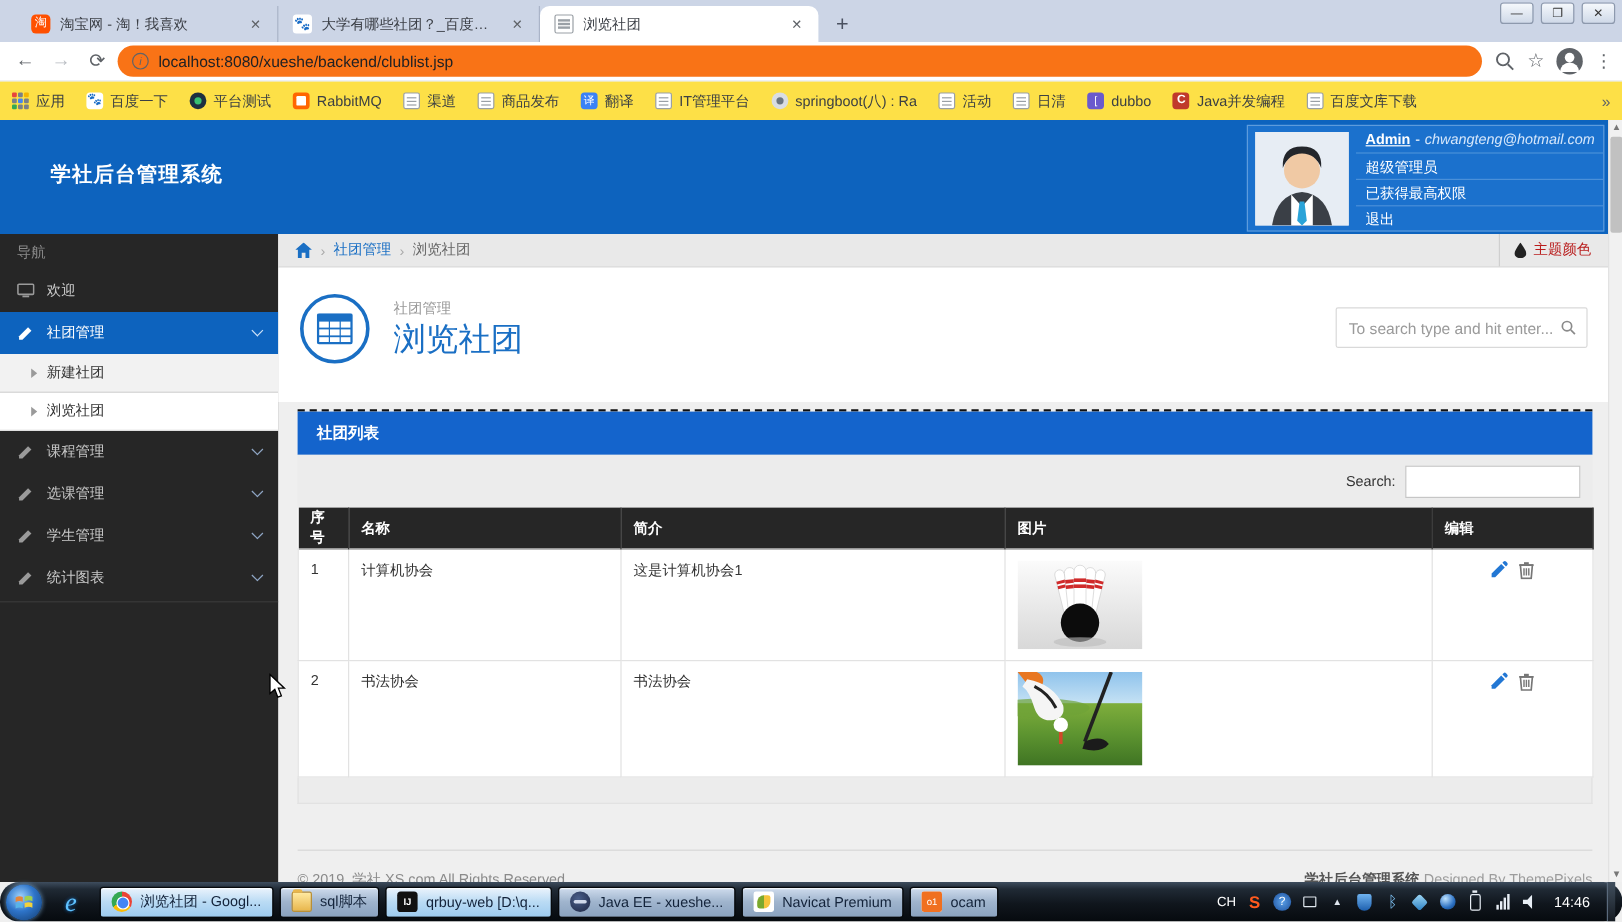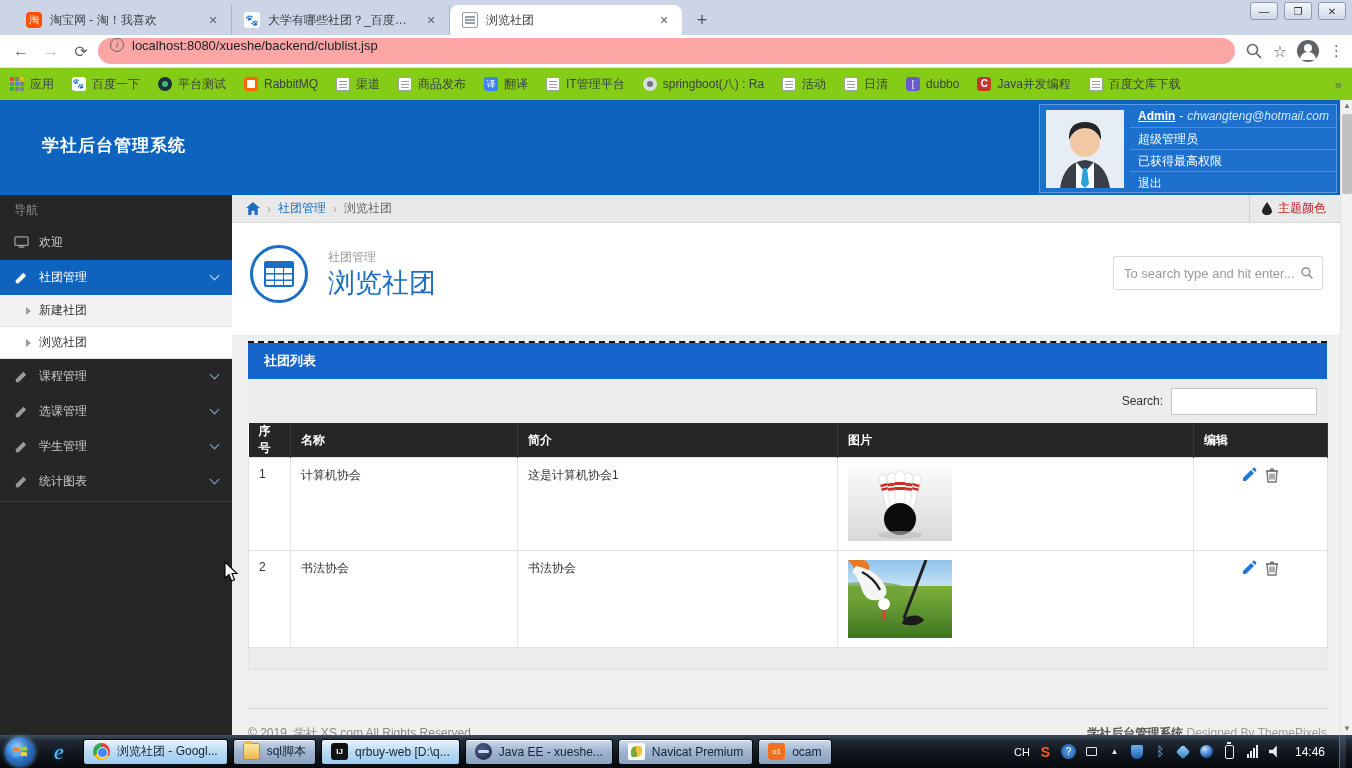--- a/index.html
+++ b/index.html
@@ -22,31 +22,31 @@
   .fav-doc { border:1.5px solid #9aa0a6; border-radius:2px; background:#fff; }
   .fav-doc::before { content:""; position:absolute; left:2px; right:2px; top:3px; height:1.5px; background:#9aa0a6; box-shadow:0 3px 0 #9aa0a6, 0 6px 0 #9aa0a6; }
   .newtab { width:28px; height:28px; margin:0 0 1px 6px; color:#4a5160; font-size:18px; display:flex; align-items:center; justify-content:center; }
   .newtab::before { content:"+"; }
   .wincontrols { position:absolute; right:6px; top:2px; display:flex; gap:6px; }
   .winbtn { width:28px; height:18px; border:1px solid #8d99ad; border-radius:3px; background:linear-gradient(#f5f8fc,#cfd9e8); color:#333; font-size:10px; display:flex; align-items:center; justify-content:center; }
 
   .toolbar { position:absolute; top:35px; left:0; right:0; height:33px; background:#fff; display:flex; align-items:center; padding:0 8px; gap:4px; border-bottom:1px solid #e3e6ea; }
   .navbtn { width:26px; height:26px; display:flex; align-items:center; justify-content:center; color:#5f6368; font-size:16px; }
   .navbtn.disabled { color:#b8bcc2; }
-  .omnibox { flex:1; height:26px; background:#fca5a5; border-radius:13px; display:flex; align-items:flex-start; padding:0 12px; gap:8px; color:#202124; font-size:13px; }
+  .omnibox { flex:1; height:26px; background:#f97316; border-radius:13px; display:flex; align-items:center; padding:0 12px; gap:8px; color:#202124; font-size:13px; }
   .info-ico { width:14px; height:14px; border:1.2px solid #5f6368; border-radius:50%; color:#5f6368; font-size:9px; display:flex; align-items:center; justify-content:center; font-style:italic; }
   .info-ico::before { content:"i"; }
   .tb-right { display:flex; align-items:center; gap:10px; padding-left:6px; }
   .avatar-ico { width:22px; height:22px; border-radius:50%; background:#5f6368; position:relative; }
   .avatar-ico::before { content:""; position:absolute; top:4px; left:7px; width:8px; height:8px; border-radius:50%; background:#fff; }
   .avatar-ico::after { content:""; position:absolute; bottom:2px; left:3px; width:16px; height:8px; border-radius:8px 8px 0 0; background:#fff; }
   .dots-ico { color:#5f6368; font-size:15px; letter-spacing:0; }
   .dots-ico::before { content:"⋮"; }
 
-  .bookmarks { position:absolute; top:68px; left:0; right:0; height:32px; background:#84cc16; display:flex; align-items:center; padding:0 10px; gap:18px; color:#3c4043;text-align:center; }
+  .bookmarks { position:absolute; top:68px; left:0; right:0; height:32px; background:#fde047; display:flex; align-items:center; padding:0 10px; gap:18px; color:#3c4043;text-align:center; }
   .bm { display:flex; align-items:center; gap:6px; white-space:nowrap; }
   .bmi { width:14px; height:14px; flex:0 0 14px; border-radius:3px; position:relative; }
   .bmi-grid { display:grid; grid-template-columns:repeat(3,4px); grid-template-rows:repeat(3,4px); gap:1px; width:14px; height:14px; }
   .bmi-grid i { background:#7b8087; border-radius:1px; }
   .bmi-grid i:nth-child(1){background:#e8453c}.bmi-grid i:nth-child(3){background:#f4b400}
   .bmi-grid i:nth-child(5){background:#4285f4}.bmi-grid i:nth-child(7){background:#34a853}
   .bmi-paw { background:#fff; } .bmi-paw::before{content:"🐾";position:absolute;inset:0;font-size:10px;line-height:14px;text-align:center;color:#2b7ae5;}
   .bmi-dark { background:#1d3040; border-radius:50%; } .bmi-dark::after{content:"";position:absolute;left:4px;top:4px;width:6px;height:6px;border-radius:50%;background:#38c172;}
   .bmi-rabbit { background:#f60; } .bmi-rabbit::after{content:"";position:absolute;left:3px;top:3px;width:8px;height:8px;background:#fff;border-radius:1px;}
   .bmi-doc { border:1.2px solid #9aa0a6; border-radius:2px; background:#fff; }
@@ -115,21 +115,21 @@
   .cellimg { width:104px; display:block; }
   .editcell { text-align:center; white-space:nowrap; }
   .icobtn { display:inline-flex; width:16px; height:16px; margin:0 2px; vertical-align:middle; }
   .panel-foot { height:22px; background:#ececec; border:1px solid #e2e2e2; border-top:none; }
 
   .pagefooter { margin:38px 13px 0 16px; border-top:1px solid #d8d8d8; padding-top:16px; display:flex; justify-content:space-between; color:#8a8a8a; }
   .pf-right b { color:#555; font-weight:bold; }
   .pf-right span { color:#9c9c9c; }
 
   
-  .taskbar { position:absolute; left:0; right:0; bottom:0; height:33px; background:linear-gradient(#3e4d5e 0%, #202a35 18%, #10161d 55%, #060a0e 100%); display:flex; align-items:center; padding:0 2px; gap:5px; }
+  .taskbar { position:absolute; left:0; right:0; bottom:0; height:33px; background:linear-gradient(#3e4d5e 0%, #202a35 18%, #10161d 55%, #060a0e 100%); display:flex; align-items:center; padding:0 2px; gap:5px;border-radius:16px; }
   .orb { width:30px; height:30px; border-radius:50%; background:radial-gradient(circle at 40% 35%, #9fd4ff 0%, #2e74c9 45%, #123a6b 100%); margin-left:3px; display:flex; align-items:center; justify-content:center; box-shadow:0 0 4px rgba(140,200,255,.7); }
   .ie-ico { width:26px; height:26px; margin:0 6px; color:#5fc2ff; font-size:22px; font-style:italic; font-family:"Liberation Serif",serif; display:flex; align-items:center; justify-content:center; }
   .ie-ico::before { content:"e"; text-shadow:0 0 3px #1a7ad4; }
   .taskbtn { height:26px; display:flex; align-items:center; gap:7px; padding:0 9px; border:1px solid #06090c; border-radius:3px; background:linear-gradient(#cfdced,#9fb4cd 48%,#8aa2bf); color:#13233a; font-size:12px; white-space:nowrap; overflow:hidden; box-shadow:inset 0 1px 0 rgba(255,255,255,.7); }
   .taskbtn.lit { background:linear-gradient(#eaf3fc,#badbf4 48%,#9dcbef); }
   .tb-ico { width:17px; height:17px; flex:0 0 17px; border-radius:3px; position:relative; }
   .tbi-chrome { border-radius:50%; background:conic-gradient(#ea4335 0 120deg, #fbbc05 0 240deg, #34a853 0 360deg); }
   .tbi-chrome::after { content:""; position:absolute; left:4px; top:4px; width:9px; height:9px; border-radius:50%; background:#4285f4; border:1.5px solid #fff; }
   .tbi-folder { background:linear-gradient(#ffe9a0,#e8b64c); border-radius:2px; border:1px solid #b98f35; }
   .tbi-folder::before { content:""; position:absolute; top:-3px; left:0; width:8px; height:3px; background:#e8b64c; border-radius:2px 2px 0 0; }

